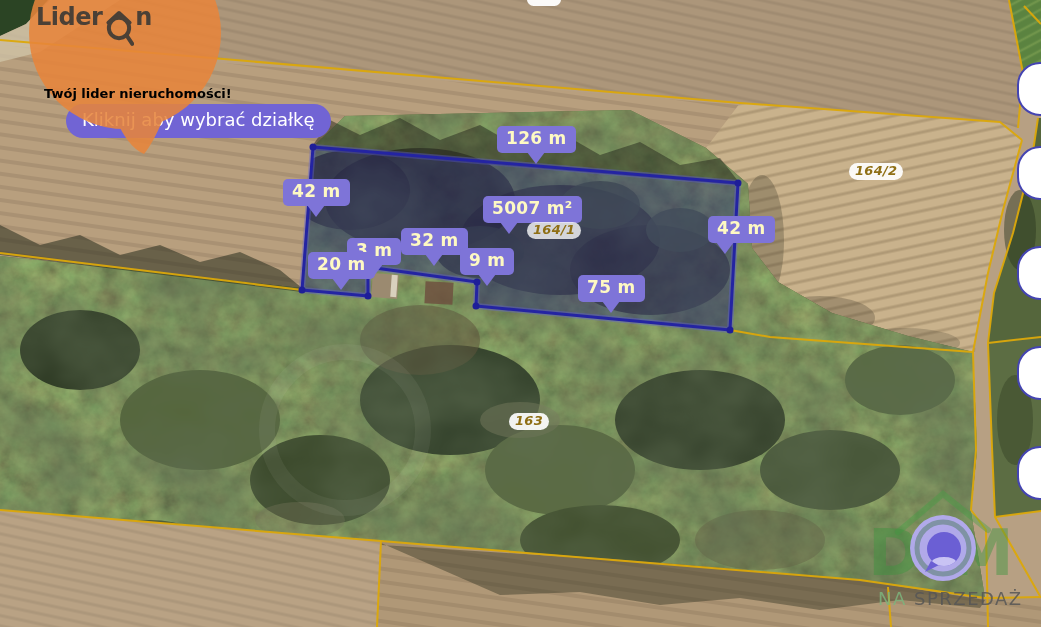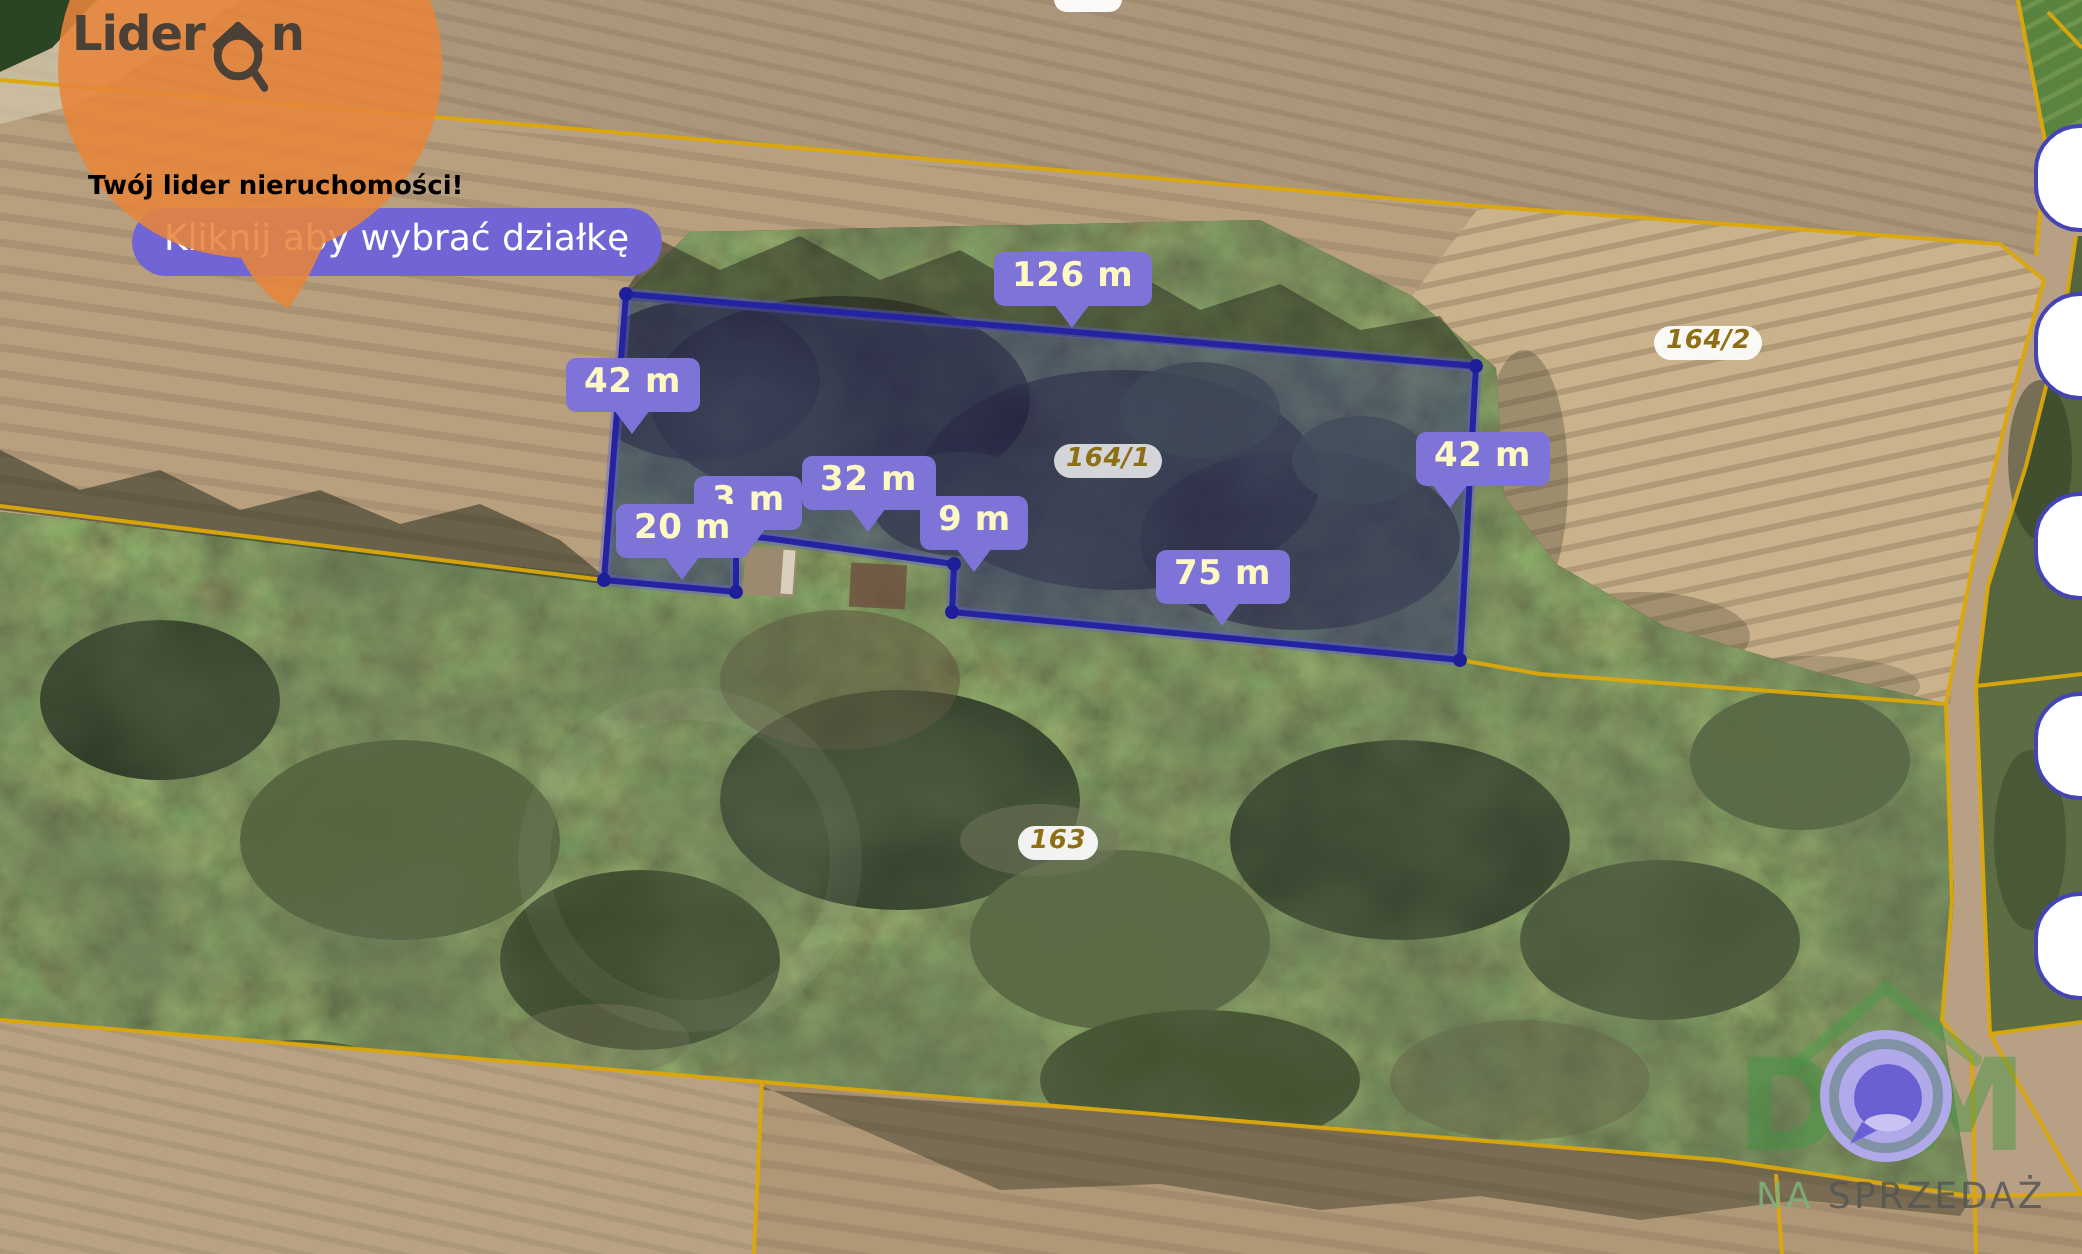--- a/index.html
+++ b/index.html
@@ -204,29 +204,30 @@
 
   <div class="sidebox" style="top:62px"></div>
   <div class="sidebox" style="top:146px"></div>
   <div class="sidebox" style="top:246px"></div>
   <div class="sidebox" style="top:346px"></div>
   <div class="sidebox" style="top:446px"></div>
   <div class="topbadge"></div>
 
   <div class="lbl" style="left:497px;top:126px">126 m</div>
   <div class="lbl" style="left:283px;top:179px">42 m</div>
+  <div class="lbl tail-left" style="left:483px;top:196px">5007 m²</div>
   <div class="lbl tail-left" style="left:708px;top:216px">42 m</div>
   <div class="lbl" style="left:401px;top:228px">32 m</div>
   <div class="lbl" style="left:347px;top:238px">3 m</div>
   <div class="lbl z5" style="left:308px;top:252px">20 m</div>
   <div class="lbl" style="left:460px;top:248px">9 m</div>
   <div class="lbl" style="left:578px;top:275px">75 m</div>
 
   <div class="pbadge ghost" style="left:527px;top:222px">164/1</div>
-  <div class="pbadge" style="left:827px;top:163px">164/2</div>
+  <div class="pbadge" style="left:849px;top:163px">164/2</div>
   <div class="pbadge" style="left:509px;top:413px">163</div>
 
   <div class="tooltip">Kliknij aby wybrać działkę</div>
 
   <svg class="bubble" width="220" height="232" viewBox="0 0 220 232">
     <g fill="#e8853b" opacity="0.87">
       <circle cx="107" cy="105" r="96"></circle>
       <path d="M 96 186 Q 108 218 126 226 Q 136 214 148 184 Z"></path>
     </g>
   </svg>

